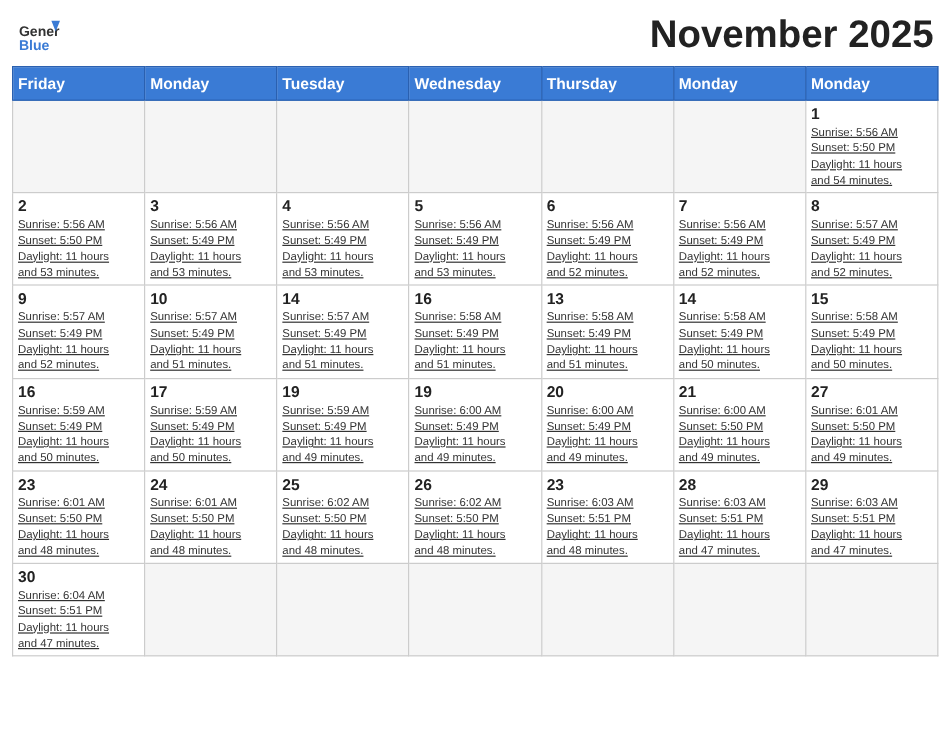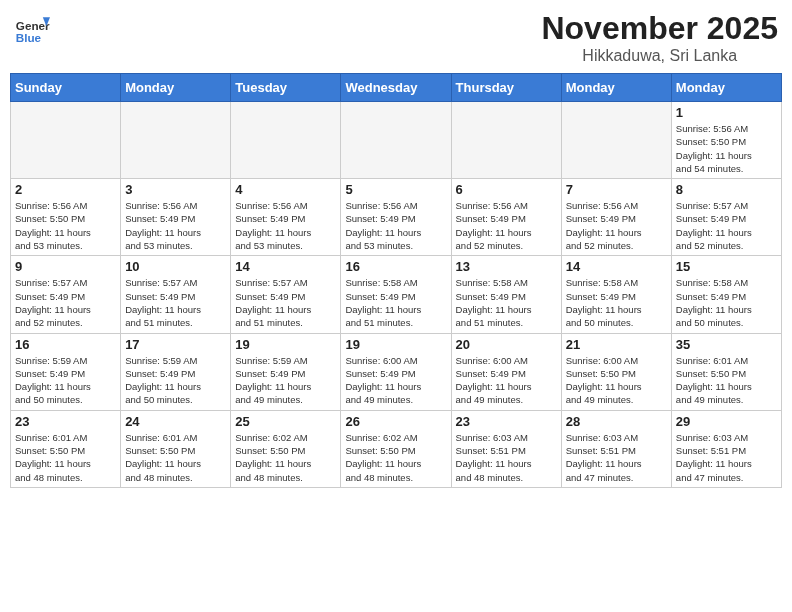--- a/index.html
+++ b/index.html
@@ -19,21 +19,21 @@
     }
     .logo {
       display: flex;
       align-items: center;
       gap: 4px;
     }
     .logo-icon {
       width: 36px;
       height: 36px;
     }
-    .title-area { text-align: center; }
+    .title-area { text-align: left; }
     .month-title {
       font-size: 32px;
       font-weight: bold;
       color: #222;
     }
     .location-title {
       font-size: 16px;
       color: #555;
     }
     .calendar {
@@ -67,46 +67,46 @@
       font-size: 13px;
       font-weight: bold;
       color: #222;
       display: block;
       margin-bottom: 2px;
     }
     .day-info {
       font-size: 9.5px;
       color: #333;
       line-height: 1.4;
+      text-decoration: underline;
     }
     .calendar tr.week-row td {
       height: 75px;
     }
   </style>
 </head>
 <body>
 
 <div class="header-area">
   <div class="logo">
     <svg class="logo-icon" viewBox="0 0 40 40">
       <text x="2" y="22" font-size="13" font-weight="bold" fill="#333">General</text>
       <text x="2" y="35" font-size="13" font-weight="bold" fill="#3a7bd5">Blue</text>
       <polygon points="32,8 40,8 36,18" fill="#3a7bd5"></polygon>
     </svg>
   </div>
   <div class="title-area">
     <div class="month-title">November 2025</div>
-    <div class="location-title">Hikkaduwa, Sri Lanka</div>
   </div>
 </div>
 
 <table class="calendar">
   <thead>
     <tr>
-    <th>Sunday</th>
+    <th>Friday</th>
         <th>Monday</th>
         <th>Tuesday</th>
         <th>Wednesday</th>
         <th>Thursday</th>
         <th>Monday</th>
         <th>Monday</th>
       </tr>
   </thead>
   <tbody id="calendar-body">
   <tr class="week-row">
@@ -263,21 +263,21 @@
 and 49 minutes.</div>
         </td>
         <td>
           <span class="day-number">21</span>
           <div class="day-info" style="white-space: pre-line;">Sunrise: 6:00 AM
 Sunset: 5:50 PM
 Daylight: 11 hours
 and 49 minutes.</div>
         </td>
         <td>
-          <span class="day-number">35</span>
+          <span class="day-number">27</span>
           <div class="day-info" style="white-space: pre-line;">Sunrise: 6:01 AM
 Sunset: 5:50 PM
 Daylight: 11 hours
 and 49 minutes.</div>
         </td>
       </tr>
       <tr class="week-row">
         <td>
           <span class="day-number">23</span>
           <div class="day-info" style="white-space: pre-line;">Sunrise: 6:01 AM
@@ -320,15 +320,30 @@
 Daylight: 11 hours
 and 47 minutes.</div>
         </td>
         <td>
           <span class="day-number">29</span>
           <div class="day-info" style="white-space: pre-line;">Sunrise: 6:03 AM
 Sunset: 5:51 PM
 Daylight: 11 hours
 and 47 minutes.</div>
         </td>
+      </tr>
+      <tr class="week-row">
+        <td>
+          <span class="day-number">30</span>
+          <div class="day-info" style="white-space: pre-line;">Sunrise: 6:04 AM
+Sunset: 5:51 PM
+Daylight: 11 hours
+and 47 minutes.</div>
+        </td>
+        <td class="empty"></td>
+        <td class="empty"></td>
+        <td class="empty"></td>
+        <td class="empty"></td>
+        <td class="empty"></td>
+        <td class="empty"></td>
       </tr>
     </tbody>
 </table>
 
 </body></html>

